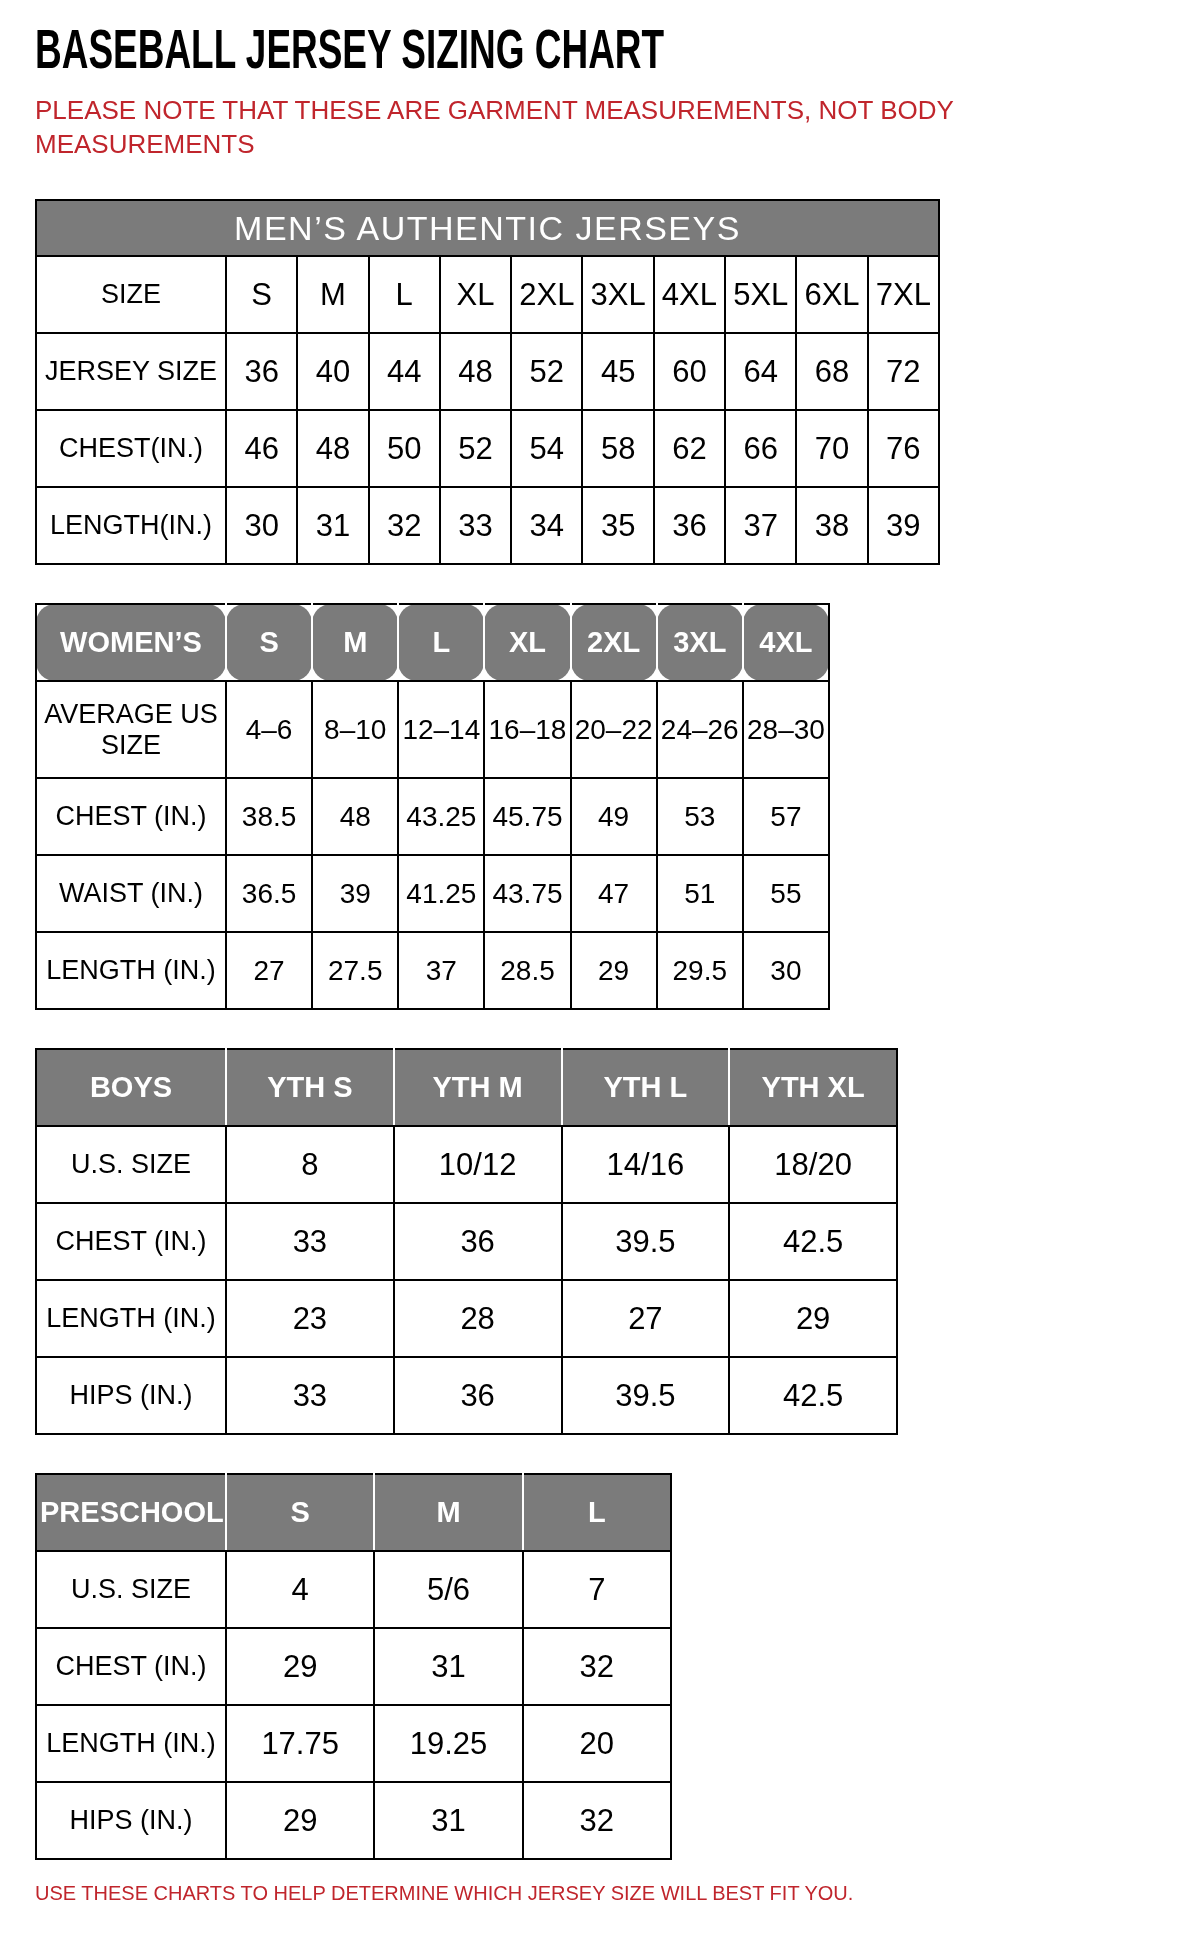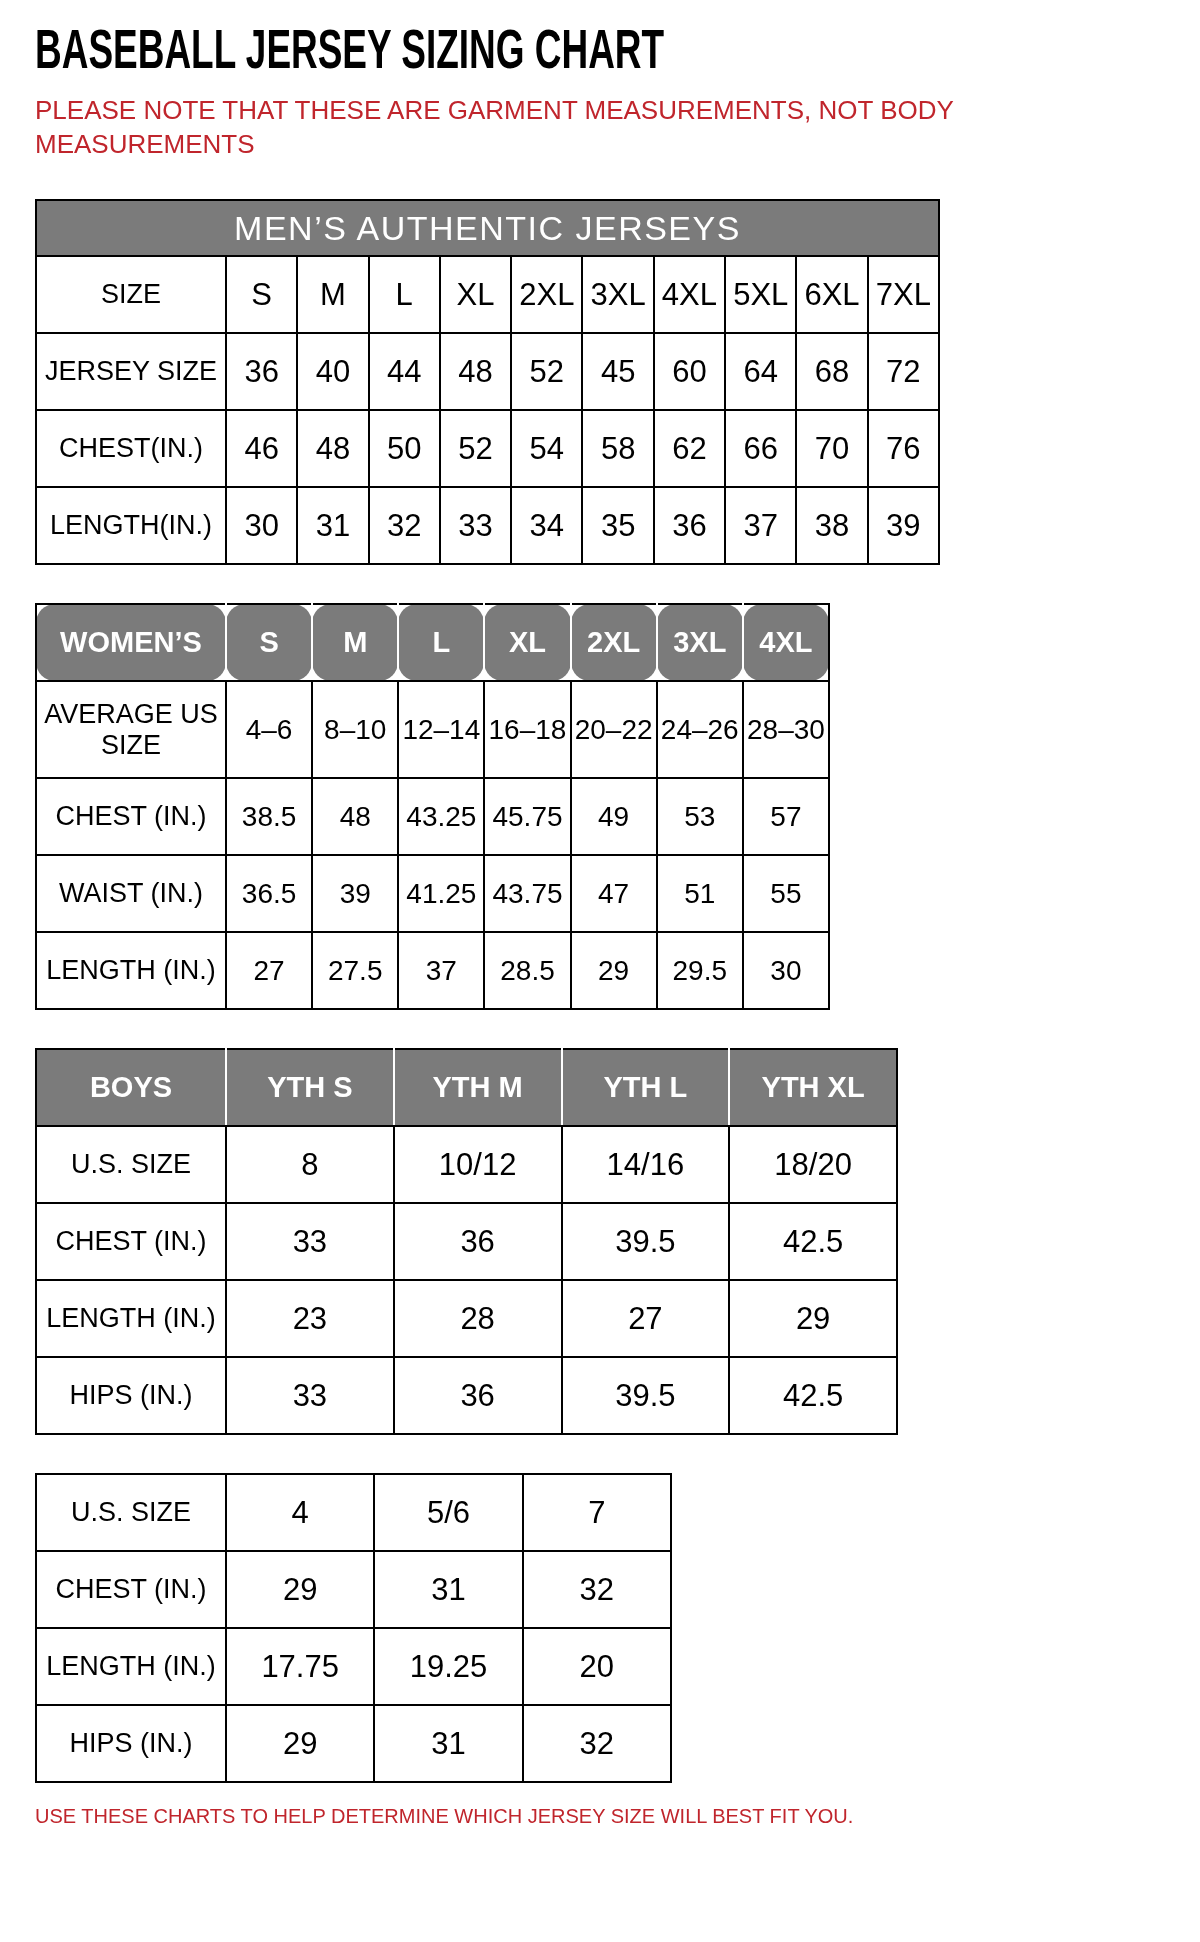--- a/index.html
+++ b/index.html
@@ -233,20 +233,26 @@
         </tr>
       </tbody>
   </table>
 
   <table class="tbl tbl-preschool">
     <colgroup>
         <col class="col-label">
         <col span="3">
       </colgroup>
     <tbody>
+        <tr class="header-row">
+          <td class="gray header-label">PRESCHOOL</td>
+          <td class="gray">S</td>
+          <td class="gray">M</td>
+          <td class="gray">L</td>
+        </tr>
         <tr class="data-row">
           <td class="row-label">U.S. SIZE</td>
           <td class="value-cell">4</td>
           <td class="value-cell">5/6</td>
           <td class="value-cell">7</td>
         </tr>
         <tr class="data-row">
           <td class="row-label">CHEST (IN.)</td>
           <td class="value-cell">29</td>
           <td class="value-cell">31</td>

